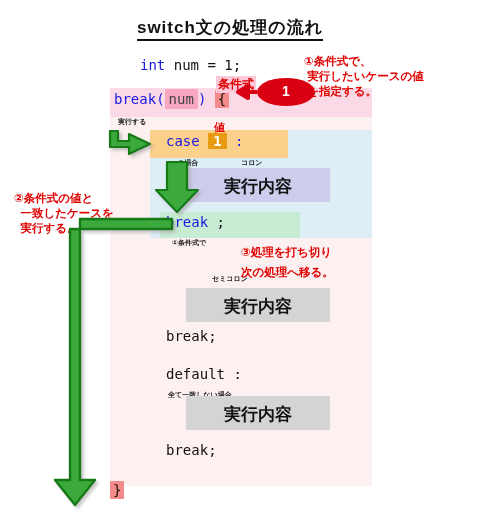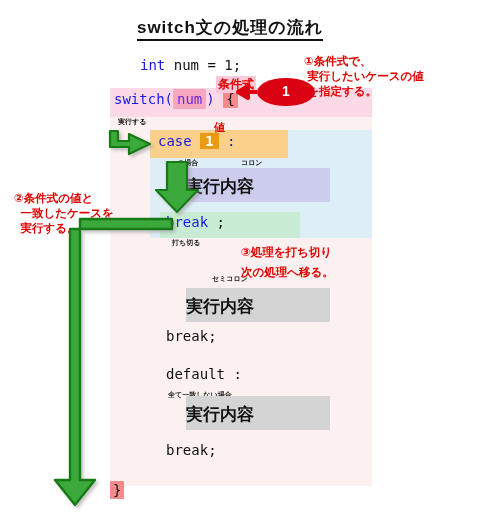--- a/index.html
+++ b/index.html
@@ -35,43 +35,43 @@
     position:absolute;font-size:7px;color:#222;white-space:nowrap;
     font-family:"DejaVu Sans","Liberation Sans",sans-serif;font-weight:bold;
   }
 
   
   .l-int{left:140px;top:57px;}
 
   
   .sw-band{position:absolute;left:110px;top:88px;width:262px;height:29px;background:#fbd9e6;}
   .l-switch{left:114px;top:91px;}
-  .hl-num{background:#f7a8c0;padding:2px 4px;border-radius:1px;color:#6d28d9;}
+  .hl-num{background:#f7a8c0;padding:2px 4px;border-radius:1px;color:#404040;}
   .hl-brace{background:#f58a8a;padding:1px 3px;border-radius:1px;color:#111;}
   .lbl-joken{
     position:absolute;left:216px;top:76px;font-size:12px;font-weight:bold;
     color:#e10000;background:#fbc9da;padding:0 2px;white-space:nowrap;
   }
 
   
   .case-band{position:absolute;left:150px;top:130px;width:138px;height:28px;background:#fbd08a;}
-  .l-case1{left:158px;top:133px;}
+  .l-case1{left:166px;top:133px;}
   .hl-one{background:#e89a12;color:#ffffff;padding:0 5px;font-weight:bold;}
   .lbl-atai{
     position:absolute;left:214px;top:120px;font-size:11px;font-weight:bold;
     color:#e10000;white-space:nowrap;
   }
 
   
   .exec1{
     position:absolute;left:186px;top:168px;width:144px;height:34px;
     background:#ccccec;
   }
   .exec-txt{
-    position:absolute;width:100%;top:7px;
+    position:absolute;width:100%;text-align:center;top:7px;
     font-size:17px;font-weight:bold;color:#111;
   }
 
   
   .break-band{position:absolute;left:160px;top:212px;width:140px;height:26px;background:#c8ecd3;}
   .l-break1{left:166px;top:214px;}
 
   
   .l-case2{left:166px;top:262px;}
   .exec2{
@@ -120,37 +120,37 @@
   <div class="title">
     <span>switch文の処理の流れ</span>
   </div>
 
   <div class="code-panel"></div>
   <div class="case1-zone"></div>
 
   <div class="codeline mono l-int"><span class="kw">int</span><span> num = 1;</span></div>
 
   <div class="sw-band"></div>
-  <div class="codeline mono l-switch"><span class="kw">switch(</span><span class="hl-num">num</span><span class="kw">)</span> <span class="hl-brace">{</span></div>
+  <div class="codeline mono l-switch"><span class="kw">break(</span><span class="hl-num">num</span><span class="kw">)</span> <span class="hl-brace">{</span></div>
   <div class="ruby" style="left:118px;top:117px;">実行する</div>
   <div class="lbl-joken">条件式</div>
 
   <div class="case-band"></div>
   <div class="codeline mono l-case1"><span class="kw">case</span> <span class="hl-one">1</span> <span class="kw">:</span></div>
   <div class="ruby" style="left:170px;top:158px;">〜の場合</div>
   <div class="ruby" style="left:241px;top:158px;">コロン</div>
   <div class="lbl-atai">値</div>
 
   <div class="exec1">
     <div class="exec-txt">実行内容</div>
   </div>
 
   <div class="break-band"></div>
   <div class="codeline mono l-break1"><span class="kw">break</span> <span>;</span></div>
-  <div class="ruby" style="left:172px;top:238px;">打ち切る</div>
+  <div class="ruby" style="left:172px;top:238px;">①条件式で</div>
   <div class="ruby" style="left:212px;top:238px;margin-top:36px;">セミコロン</div>
 
   <div class="exec2">
     <div class="exec-txt">実行内容</div>
   </div>
   <div class="codeline mono l-break2">break;</div>
 
   <div class="codeline mono l-default">default :</div>
   <div class="ruby" style="left:168px;top:390px;">全て一致しない場合</div>
   <div class="exec3">

